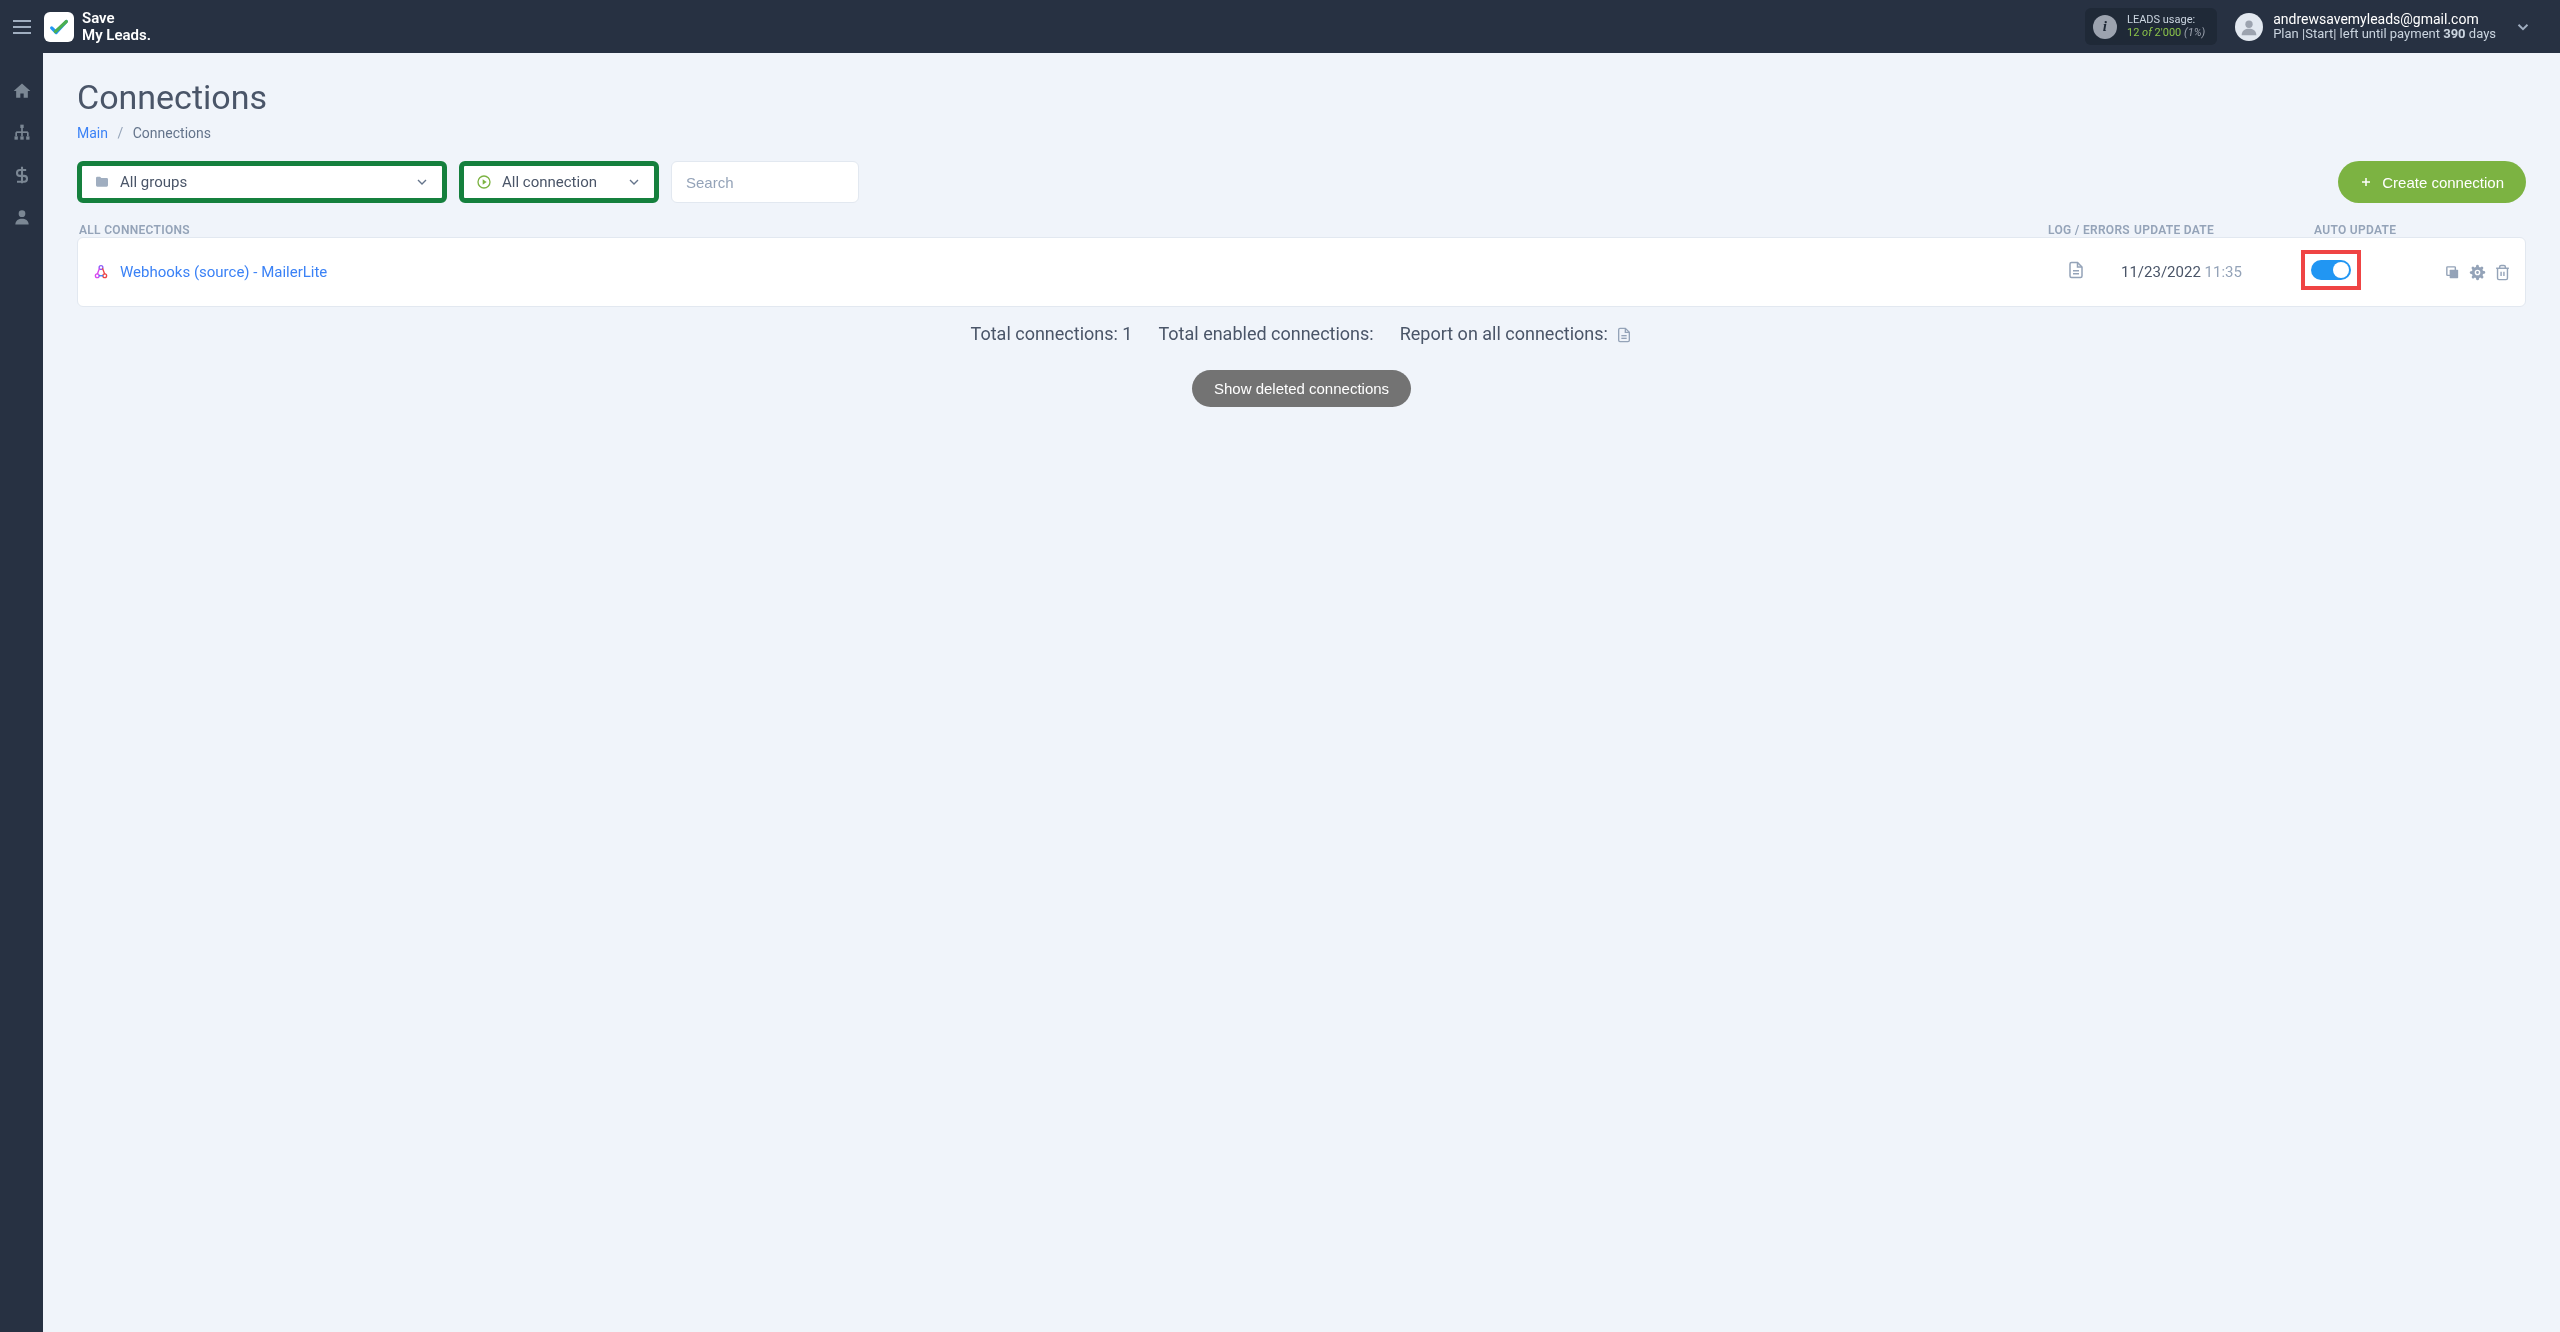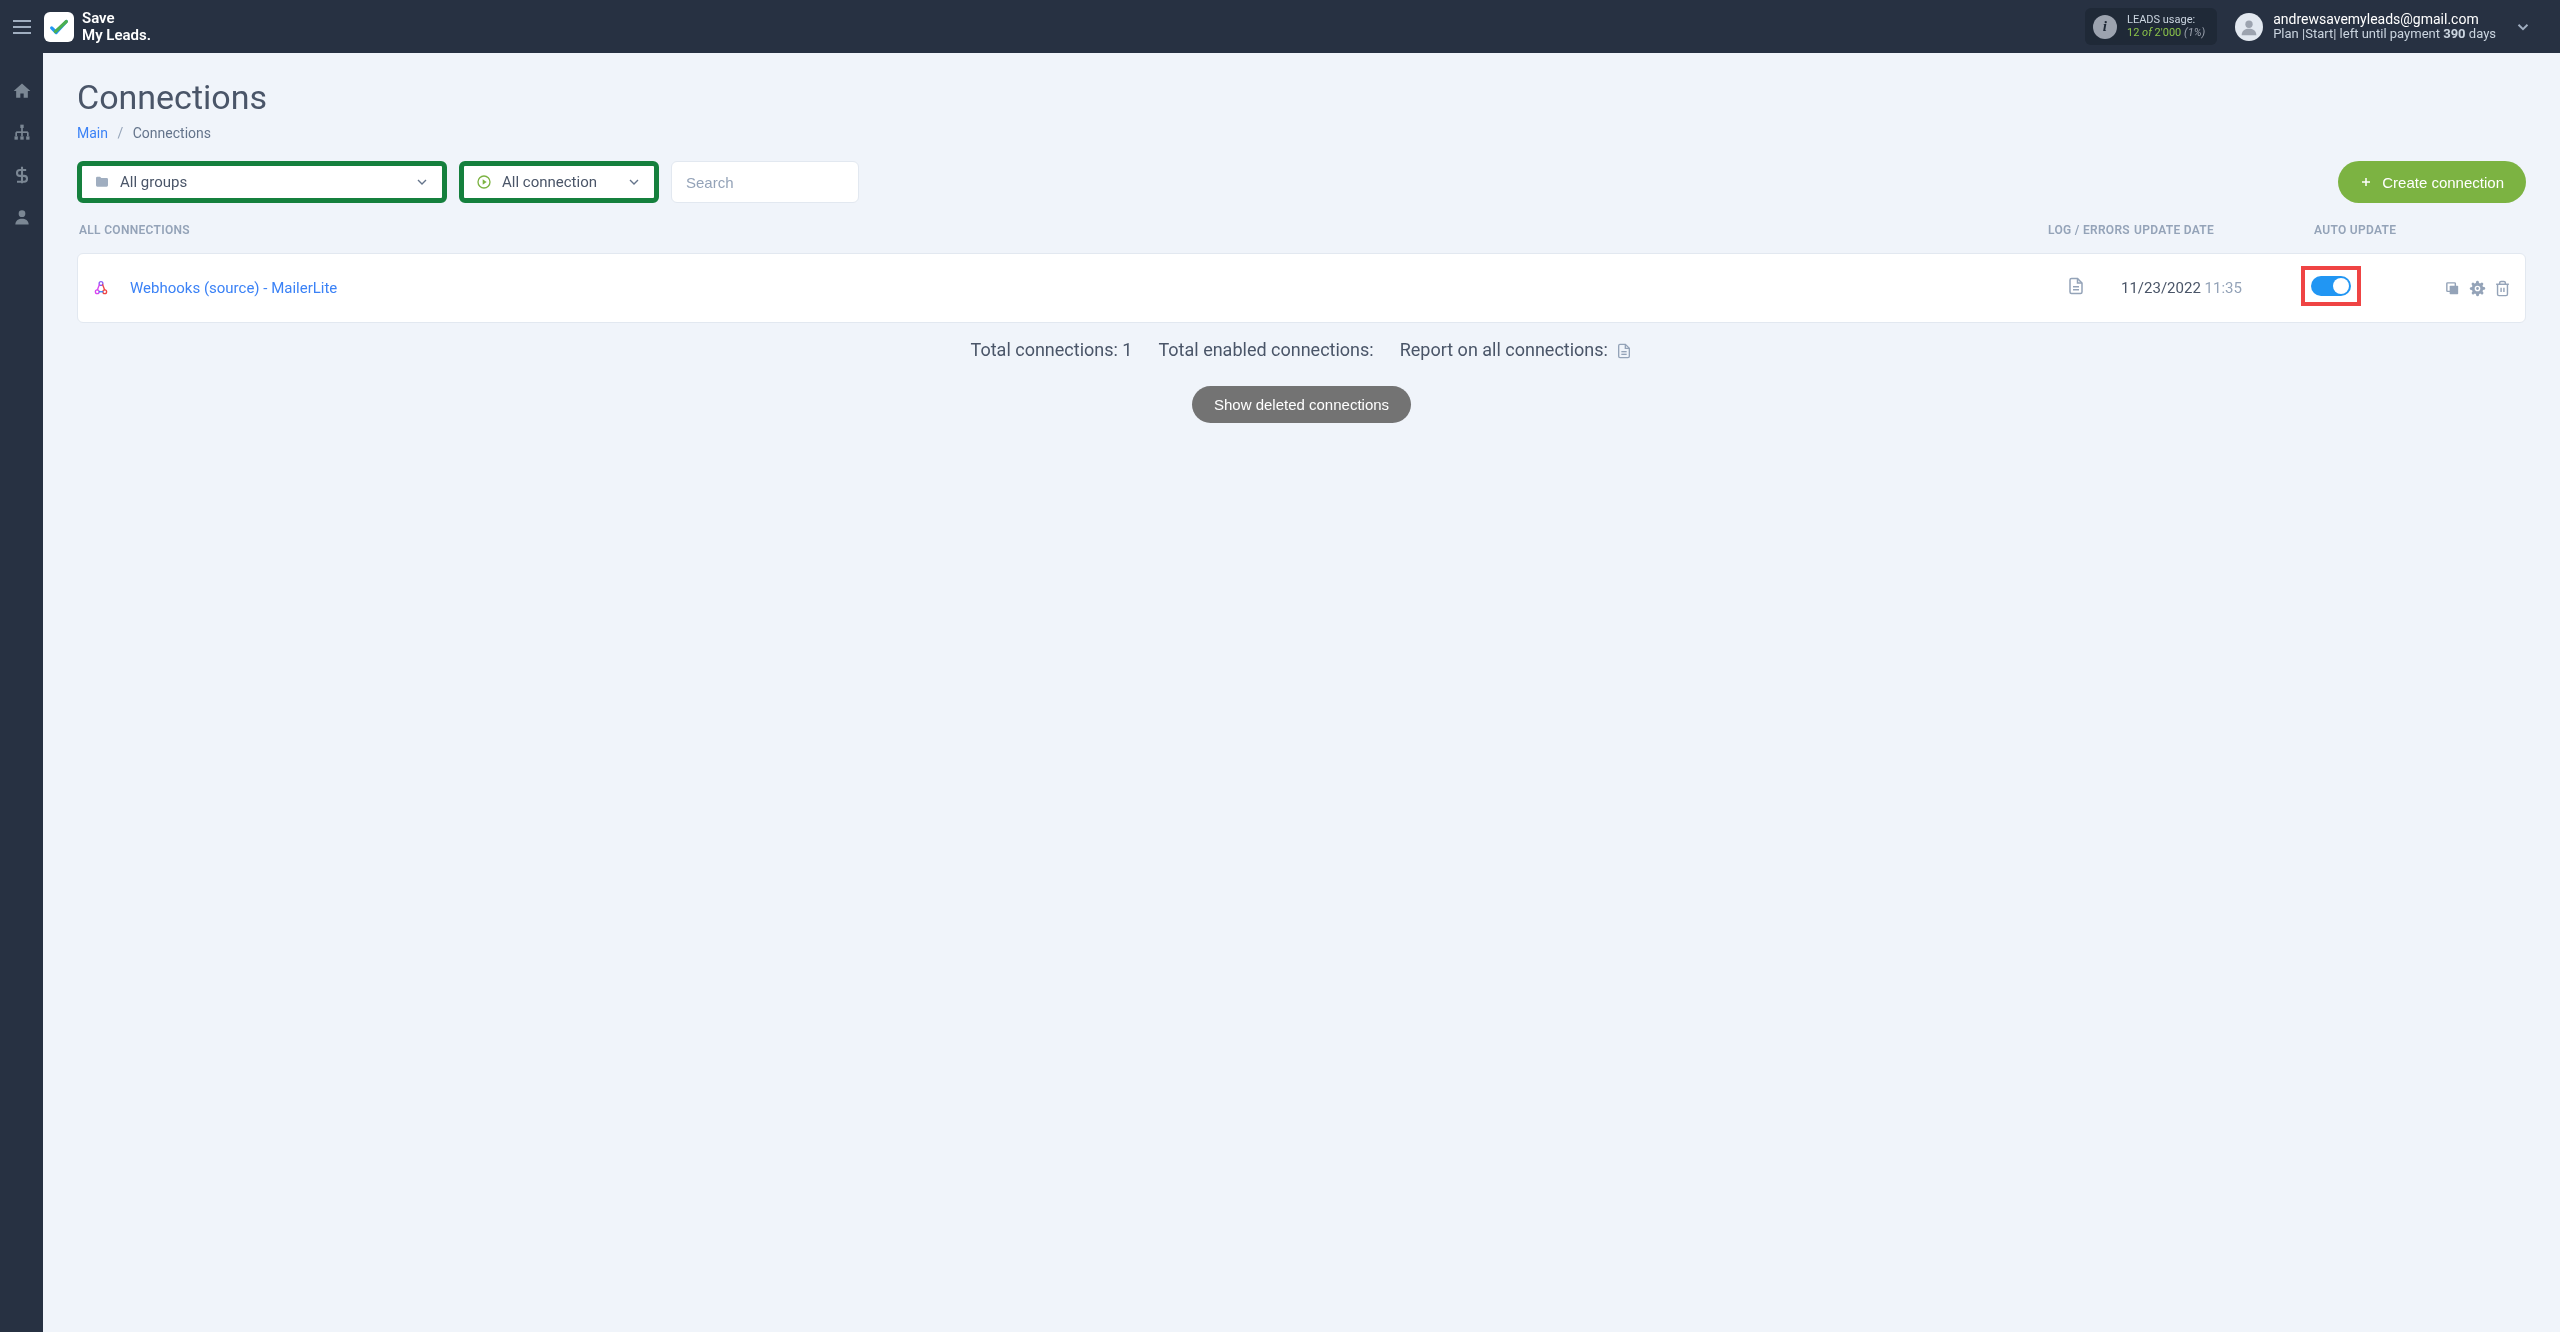--- a/index.html
+++ b/index.html
@@ -45,29 +45,29 @@
     .dropdown-left { display:flex; align-items:center; gap:10px;}
     .folder-icon { width:16px; height:16px; color:#a0aec0;}
     .play-icon-circ { width:16px; height:16px; }
     .chev { width:16px; height:16px; color:#64748b;}
     .search-input { background: #fff; border: 1px solid #e2e8f0; border-radius: 6px; height: 42px; width: 188px; padding: 0 14px; font-size: 15px; color:#4a5568;}
     .search-input::placeholder { color: #94a3b8; }
     .filter-spacer { flex: 1; }
     .create-btn { background: #7cb342; color: #fff; border: none; border-radius: 22px; height: 42px; padding: 0 22px; font-size: 15px; display:flex; align-items:center; gap:10px; cursor:pointer;}
     .plus-icon { width:12px; height:12px; }
 
-    .list-header { display: flex; align-items: center; font-size: 12px; font-weight: 600; color: #94a3b8; text-transform: uppercase; letter-spacing: 0.3px; padding: 0 2px 16px;}
+    .list-header { display: flex; align-items: center; font-size: 12px; font-weight: 600; color: #94a3b8; text-transform: uppercase; letter-spacing: 0.3px; padding: 0 2px 0;}
     .col-name { flex: 1; }
     .col-log { width: 90px; text-align: center; }
     .col-date { width: 180px; }
     .col-auto { width: 120px; }
     .col-actions { width: 90px; }
 
     .row { background: #fff; border: 1px solid #e2e8f0; border-radius: 6px; display: flex; align-items: center; padding: 12px 14px; margin-bottom: 16px;}
-    .row .col-name { display:flex; align-items:center; gap:20px;}
+    .row .col-name { display:flex; align-items:center; gap:10px;}
     .conn-icon { width:18px; height:18px; display:flex; align-items:center; justify-content:center; }
     .conn-link { color: #3b82f6; text-decoration: none; font-size: 15px;}
     .doc-icon { width:18px; height:18px; color:#94a3b8; cursor:pointer;}
     .date-cell { font-size: 15px; }
     .date-cell .time { color: #94a3b8; }
     .toggle-wrap { border: 4px solid #ef4444; padding: 6px; display:inline-block; }
     .toggle { width: 40px; height: 20px; background: #2196f3; border-radius: 12px; position: relative; cursor:pointer;}
     .toggle::after { content:''; position:absolute; right:2px; top:2px; width:16px; height:16px; background:#fff; border-radius:50%;}
     .row-actions { display:flex; gap:8px; justify-content:flex-end;}
     .action-icon { width:17px; height:17px; color:#94a3b8; cursor:pointer;}

